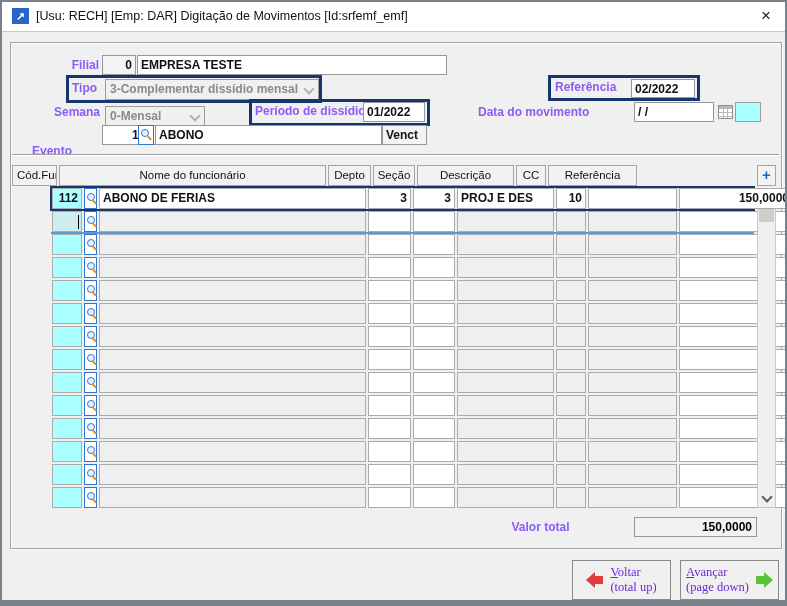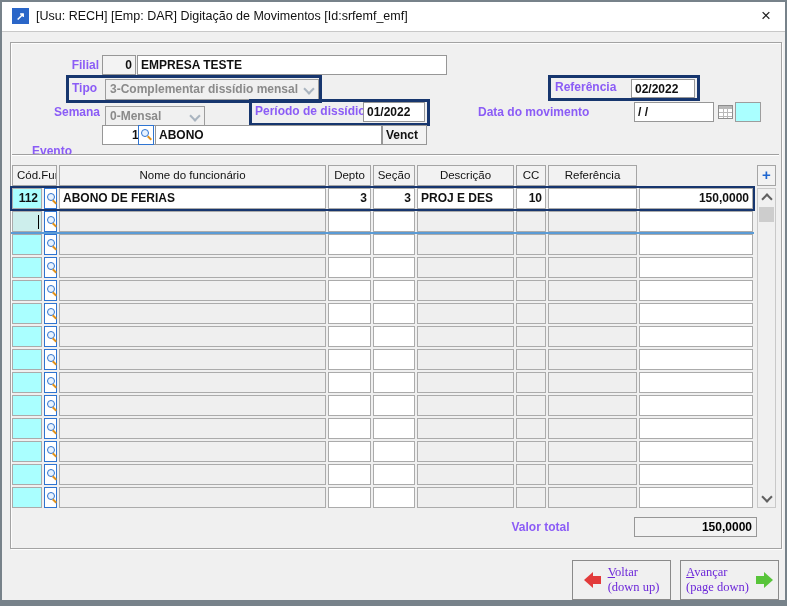--- a/index.html
+++ b/index.html
@@ -34,21 +34,21 @@
       linear-gradient(transparent 0 6px,#b9b9b9 6px 7px,transparent 7px 10px,#b9b9b9 10px 11px,transparent 11px);}
   .cyanbox{position:absolute;box-sizing:border-box;background:#aaffff;border:1px solid #9d9d9d;}
   .sep{position:absolute;left:10px;top:152px;width:767px;height:0;border-top:1px solid #a0a0a0;border-bottom:1px solid #fff;}
   
   .tgrid{display:grid;grid-template-columns:30px 13px 267px 43px 42px 97px 30px 89px 114px;column-gap:2px;}
   .thead{position:absolute;left:10px;top:163px;width:741px;}
   .th{box-sizing:border-box;height:21px;background:#f2f2f2;border:1px solid #a5a5a5;font-size:11.5px;color:#111;
       text-align:center;line-height:19px;white-space:nowrap;overflow:hidden;}
   .th.span2{grid-column:1/3;text-align:left;padding-left:4px;}
   #tbody{position:absolute;left:10px;top:186px;width:741px;display:flex;flex-direction:column;row-gap:2px;}
-  .trow{position:relative;height:21px;}
+  .trow{position:relative;height:21px;margin-left:40px;}
   .trow.selected{box-shadow:0 0 0 2px #17366e;z-index:2;}
   .trow.focusrow::after{content:"";position:absolute;left:-1px;right:-1px;bottom:-2px;height:2px;background:#5b9bd5;}
   .c{box-sizing:border-box;height:21px;border:1px solid #ababab;background:#fff;font-size:12px;font-weight:bold;color:#111;
      padding:2px 3px;line-height:15px;white-space:nowrap;overflow:hidden;}
   .c.gray{background:#efefef;}
   .c.cyan{background:#aaffff;text-align:right;}
   .c.cyanfocus{background:#cdeeec;}
   .c.right{text-align:right;}
   .rowmag{position:relative;box-sizing:border-box;height:21px;background:#fff;border:1px solid #2f74d0;cursor:pointer;}
   .rowmag .lens{position:absolute;left:2px;top:4px;width:6px;height:6px;border:1px solid #2f74d0;border-radius:50%;background:#e8f3ff;}
@@ -355,21 +355,21 @@
   </div>
 
   <div class="lbl" style="left:450px;top:518px;width:177px;text-align:center;">Valor total</div>
   <div class="total-field">150,0000</div>
 
   <div class="navbtn" style="left:570px;">
     <span class="arrow red">
         <span class="tipL"></span>
         <span class="shaft"></span>
       </span>
-    <span class="txt"><span class="l1">Voltar</span><span class="l2">(down up)</span></span>
+    <span class="txt"><span class="l1">Voltar</span><span class="l2">(total up)</span></span>
   </div>
   <div class="navbtn" style="left:678px;">
     <span class="txt"><span class="l1">Avançar</span><span class="l2">(page down)</span></span>
     <span class="arrow green">
         <span class="shaft"></span>
         <span class="tipR"></span>
       </span>
   </div>
 
 </div>

